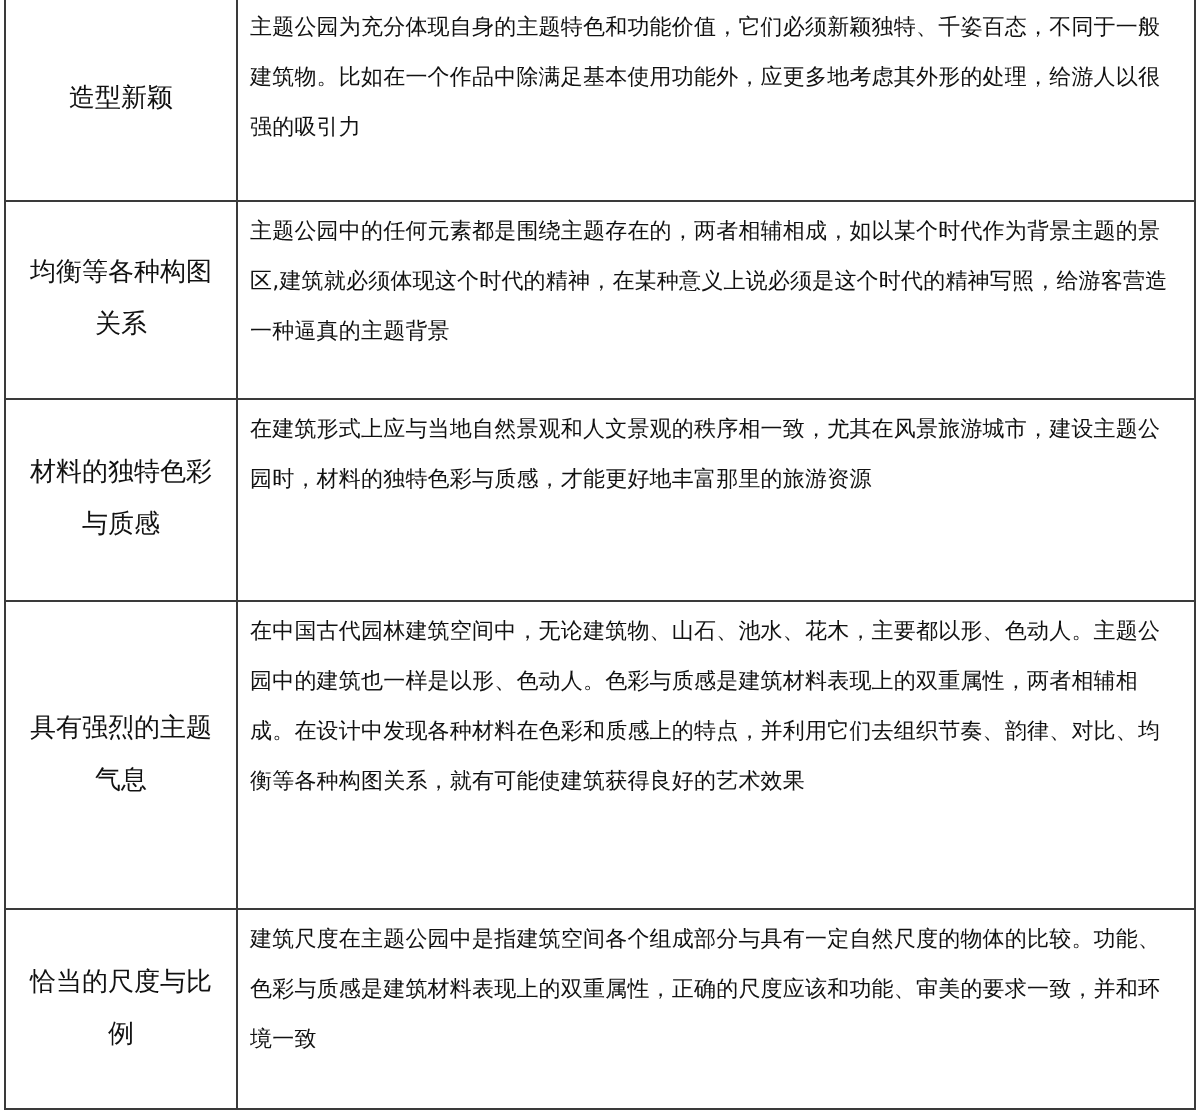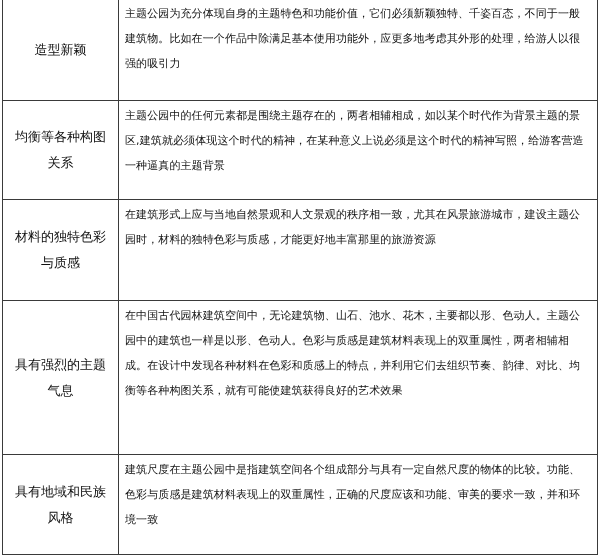--- a/index.html
+++ b/index.html
@@ -61,17 +61,17 @@
     </tr>
     <tr style="height:101px">
       <td class="label">材料的独特色彩与质感</td>
       <td class="desc">在建筑形式上应与当地自然景观和人文景观的秩序相一致，尤其在风景旅游城市，建设主题公园时，材料的独特色彩与质感，才能更好地丰富那里的旅游资源</td>
     </tr>
     <tr style="height:154px">
       <td class="label">具有强烈的主题气息</td>
       <td class="desc">在中国古代园林建筑空间中，无论建筑物、山石、池水、花木，主要都以形、色动人。主题公园中的建筑也一样是以形、色动人。色彩与质感是建筑材料表现上的双重属性，两者相辅相成。在设计中发现各种材料在色彩和质感上的特点，并利用它们去组织节奏、韵律、对比、均衡等各种构图关系，就有可能使建筑获得良好的艺术效果</td>
     </tr>
     <tr style="height:100px">
-      <td class="label">具有地域和民族风格</td>
+      <td class="label">恰当的尺度与比例</td>
       <td class="desc">建筑尺度在主题公园中是指建筑空间各个组成部分与具有一定自然尺度的物体的比较。功能、色彩与质感是建筑材料表现上的双重属性，正确的尺度应该和功能、审美的要求一致，并和环境一致</td>
     </tr>
   </tbody>
 </table>
 
 </body></html>

